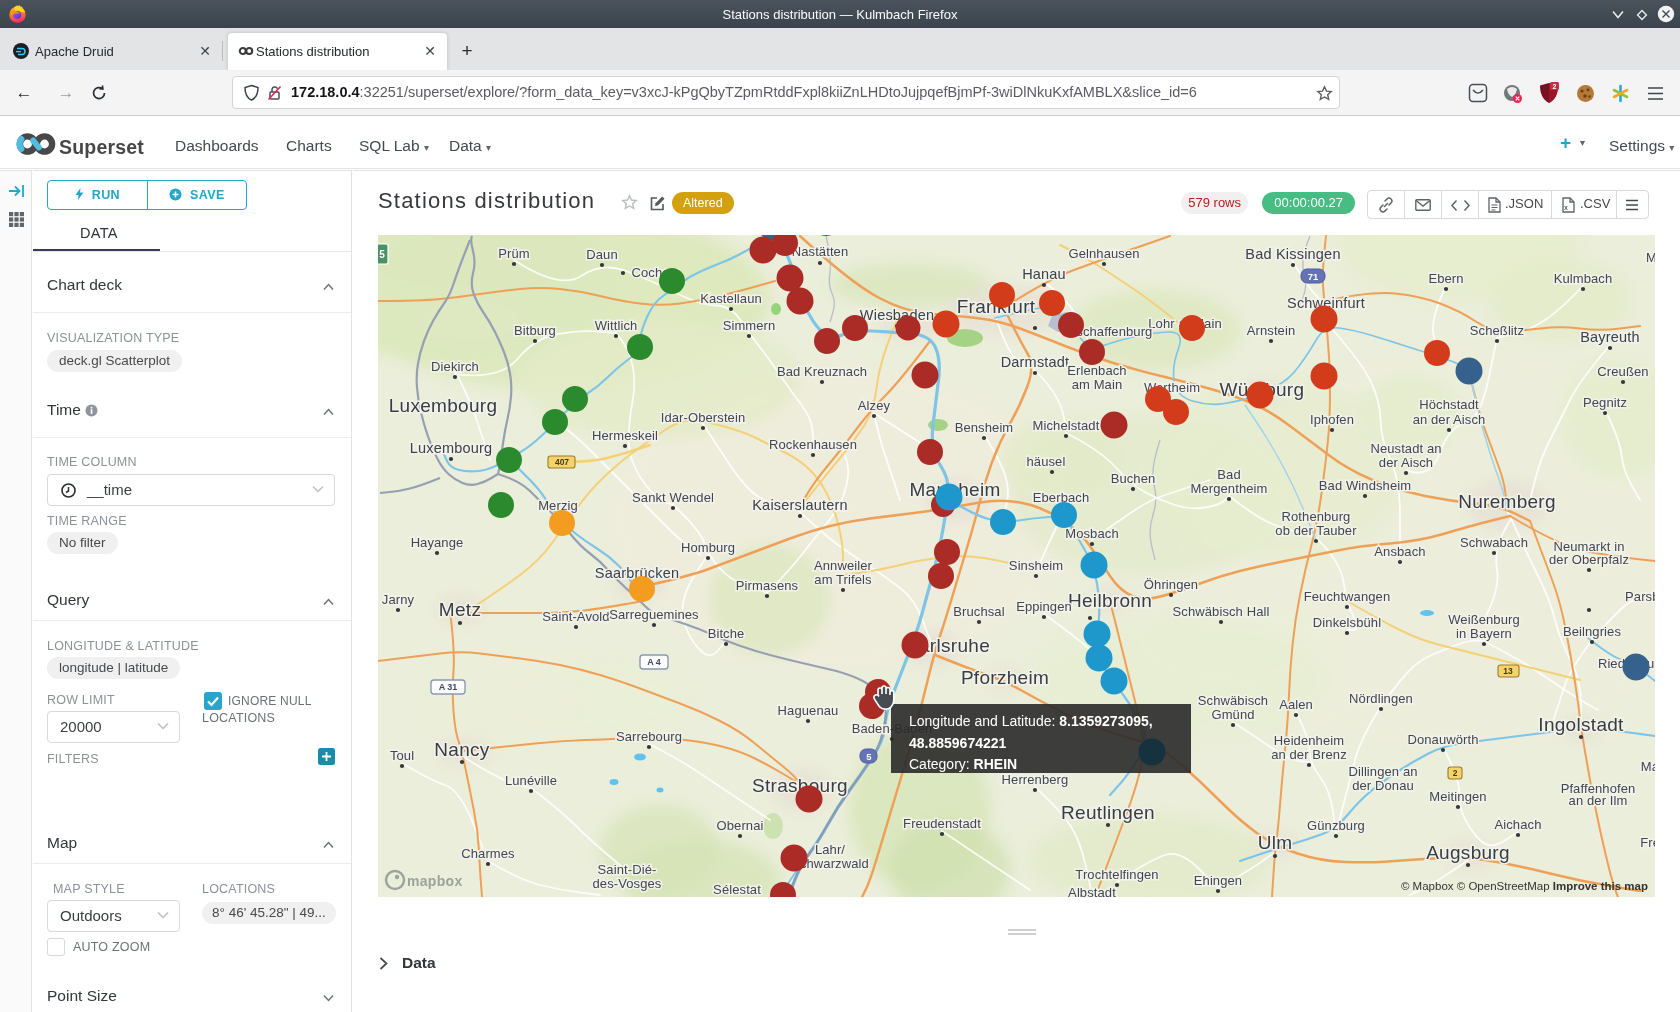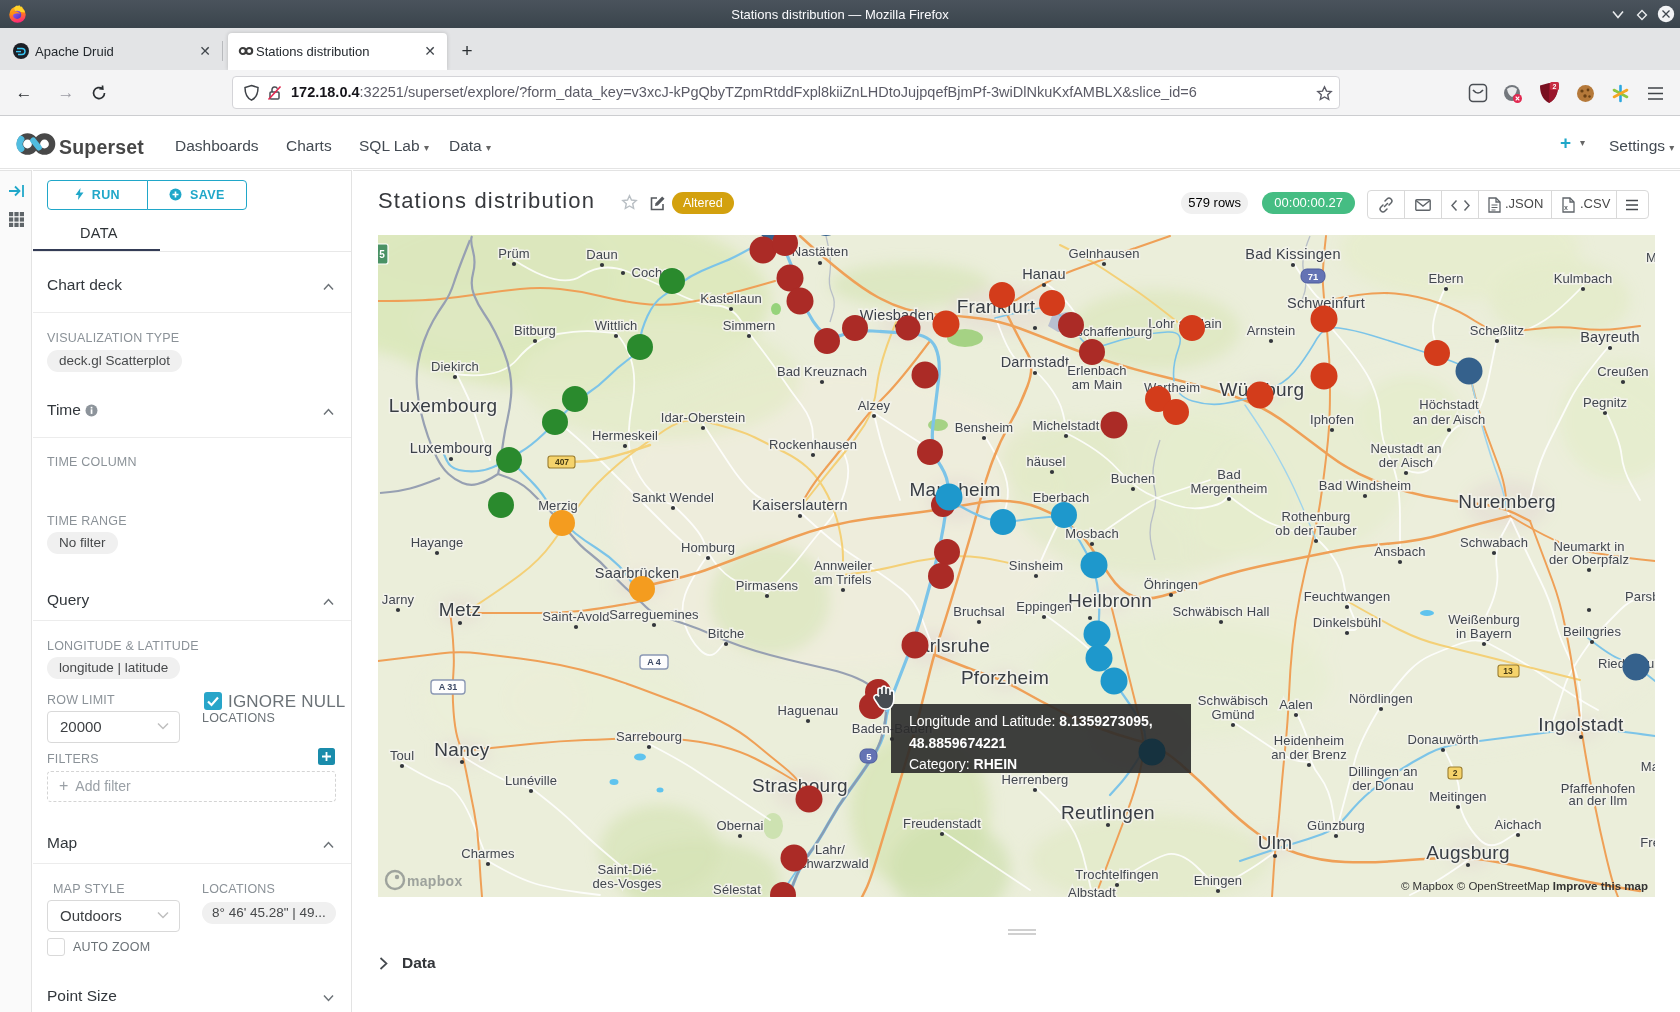--- a/index.html
+++ b/index.html
@@ -67,21 +67,21 @@
         <linearGradient id="fxp" x1="0" y1="0" x2="1" y2="1">
             <stop offset="0" stop-color="#9a5cff"></stop>
             <stop offset="1" stop-color="#4d34bd"></stop>
           </linearGradient>
       </defs>
       <circle cx="11" cy="12.2" r="8.6" fill="url(#fxb)"></circle>
       <path d="M7.5 5.5 Q9.5 1.5 11.7 3.2 Q12.5 1.2 14.2 3.8 Q16.2 3.2 16.6 6.2 Q18.6 7.5 18.8 10 L14.5 9.5 L8.5 8.5 Z" fill="#ffd42a"></path>
       <circle cx="10.6" cy="12.4" r="4.3" fill="url(#fxp)"></circle>
       <path d="M3.5 10.5 Q7 7.8 11.5 9.3 L13.8 11.2 Q9 9.8 6 12.5 Q4.2 13.5 3.5 10.5 Z" fill="#ff9113"></path>
     </svg>
-    <div class="ttext">Stations distribution — Mozilla Firefox</div>
+    <div class="ttext">Stations distribution — Kulmbach Firefox</div>
     <svg class="abs" style="left:1611px;top:9px" width="14" height="12" viewBox="0 0 14 12">
         <path d="M2 2.5 L7 8.5 L12 2.5" stroke="#e8eaec" stroke-width="1.6" fill="none"></path>
       </svg>
     <svg class="abs" style="left:1636px;top:9px" width="12" height="12" viewBox="0 0 13 13">
         <rect x="3.1" y="3.1" width="6.8" height="6.8" transform="rotate(45 6.5 6.5)" stroke="#e8eaec" stroke-width="1.5" fill="none"></rect>
       </svg>
     <svg class="abs" style="left:1657px;top:5px" width="18" height="18" viewBox="0 0 18 18">
         <circle cx="9" cy="9" r="8.2" fill="#f2f3f5"></circle>
         <path d="M5.5 5.5 L12.5 12.5 M12.5 5.5 L5.5 12.5" stroke="#3e464e" stroke-width="1.3"></path>
       </svg>
@@ -234,20 +234,30 @@
           <rect x="5.7" y="2.8" width="1.7" height="1.7" fill="#fff"></rect>
         </svg></div>
     <div class="chev" style="left:290px;top:237px">
         <svg width="11" height="8" viewBox="0 0 11 8">
           <path d="M1 6.5 L5.5 1.5 L10 6.5" stroke="#6d7378" stroke-width="1.5" fill="none"></path>
         </svg>
       </div>
     <div class="divider" style="top:266px"></div>
 
     <div class="flabel" style="left:14px;top:284px">TIME COLUMN</div>
+    <div class="selbox" style="left:14px;top:303px;width:288px">
+      <svg style="position:absolute;left:13px;top:8px" width="15" height="15" viewBox="0 0 15 15">
+          <circle cx="7.5" cy="7.5" r="6.5" fill="none" stroke="#2b2f33" stroke-width="1.6"></circle>
+          <path d="M7.5 4 V8 L5 9.5" stroke="#2b2f33" stroke-width="1.5" fill="none"></path>
+        </svg>
+      <span style="position:absolute;left:39px;top:6px">__time</span>
+      <svg class="car" width="12" height="8" viewBox="0 0 12 8">
+          <path d="M1 1.5 L6 6.5 L11 1.5" stroke="#bfbfbf" stroke-width="1.5" fill="none"></path>
+        </svg>
+    </div>
     <div class="flabel" style="left:14px;top:343px">TIME RANGE</div>
     <div class="pill" style="left:14px;top:361px">No filter</div>
 
     <div class="sechead" style="top:420px">Query</div>
     <div class="chev" style="left:290px;top:427px">
         <svg width="11" height="8" viewBox="0 0 11 8">
           <path d="M1 6.5 L5.5 1.5 L10 6.5" stroke="#6d7378" stroke-width="1.5" fill="none"></path>
         </svg>
       </div>
     <div class="divider" style="top:449px"></div>
@@ -258,28 +268,27 @@
     <div class="flabel" style="left:14px;top:522px">ROW LIMIT</div>
     <div class="selbox" style="left:14px;top:540px;width:133px">
       <span style="position:absolute;left:12px;top:6px">20000</span>
       <svg class="car" width="12" height="8" viewBox="0 0 12 8">
           <path d="M1 1.5 L6 6.5 L11 1.5" stroke="#bfbfbf" stroke-width="1.5" fill="none"></path>
         </svg>
     </div>
     <div class="abs" style="left:171px;top:521px;width:18px;height:18px;background:#28a5c9;border-radius:3px"><svg width="18" height="18" viewBox="0 0 18 18">
           <path d="M4 9.5 L7.5 13 L14 5.5" stroke="#fff" stroke-width="2.2" fill="none"></path>
         </svg></div>
-    <div class="abs" style="left:195px;top:522px;font-size:17px;color:#6b7277;letter-spacing:0.2px;width:120px;line-height:17.5px">IGNORE NULL</div>
+    <div class="abs" style="left:195px;top:522px;font-size:12px;color:#6b7277;letter-spacing:0.2px;width:120px;line-height:17.5px">IGNORE NULL</div>
     <div class="abs" style="left:169px;top:540px;font-size:12.5px;color:#6b7277;letter-spacing:0.2px">LOCATIONS</div>
 
     <div class="flabel" style="left:14px;top:581px">FILTERS</div>
     <div class="abs" style="left:285px;top:577px;width:17px;height:17px;background:#1a8cab;border-radius:2.5px"><svg width="17" height="17" viewBox="0 0 17 17">
           <path d="M8.5 4 V13 M4 8.5 H13" stroke="#fff" stroke-width="1.8"></path>
         </svg></div>
-    <div class="abs" style="left:14px;top:600px;width:289px;height:31px;border:1.5px dashed #d4d4d4;border-radius:4px;font-size:14px;color:#9aa0a6;line-height:28px;padding-left:11px"><span style="font-size:16px">+</span>&nbsp; Add filter</div>
 
     <div class="sechead" style="top:663px">Map</div>
     <div class="chev" style="left:290px;top:670px">
         <svg width="11" height="8" viewBox="0 0 11 8">
           <path d="M1 6.5 L5.5 1.5 L10 6.5" stroke="#6d7378" stroke-width="1.5" fill="none"></path>
         </svg>
       </div>
     <div class="divider" style="top:692px"></div>
 
     <div class="flabel" style="left:20px;top:711px">MAP STYLE</div>
@@ -307,21 +316,21 @@
     <div class="abs" style="left:25px;top:17px;font-size:22px;color:#37393d;letter-spacing:1.2px">Stations distribution</div>
     <svg class="abs" style="left:268px;top:23px" width="17" height="17" viewBox="0 0 18 18">
         <path d="M9 1.8 l2.1 4.6 5 0.5 -3.7 3.4 1 4.9 -4.4 -2.5 -4.4 2.5 1 -4.9 -3.7 -3.4 5 -0.5 Z" fill="none" stroke="#b9bfc4" stroke-width="1.5"></path>
       </svg>
     <svg class="abs" style="left:296px;top:24px" width="17" height="17" viewBox="0 0 17 17">
         <path d="M14 9 V14.5 H2.5 V3 H8" fill="none" stroke="#55595e" stroke-width="1.6"></path>
         <path d="M6.5 8.2 L13.2 1.5 L15.5 3.8 L8.8 10.5 L6 11 Z" fill="#55595e"></path>
       </svg>
     <div class="abs" style="left:319px;top:21px;height:22px;background:#d3a10e;border-radius:11px;color:#fff;font-size:12.5px;line-height:22px;padding:0 11px">Altered</div>
 
-    <div class="abs" style="right:432px;top:21px;height:22px;background:#f0f0f0;border-radius:11px;color:#000000;font-size:13px;line-height:22px;padding:0 7px">579 rows</div>
+    <div class="abs" style="right:432px;top:21px;height:22px;background:#f0f0f0;border-radius:11px;color:#b91c1c;font-size:13px;line-height:22px;padding:0 7px">579 rows</div>
     <div class="abs" style="right:325px;top:21px;height:22px;background:#45bd83;border-radius:11px;color:#fff;font-size:13px;line-height:22px;padding:0 12px">00:00:00.27</div>
 
     <div class="abs" style="right:31px;top:19px;height:29px;border:1px solid #d9d9d9;border-radius:4px;background:#fff;display:flex">
       <div style="width:37px;border-right:1px solid #d9d9d9;position:relative">
           <svg style="position:absolute;left:10px;top:6px" width="16" height="16" viewBox="0 0 16 16">
             <path d="M6.5 9.5 L9.5 6.5 M5 8 L3 10 a2.8 2.8 0 0 0 4 4 l2 -2 M11 8 l2 -2 a2.8 2.8 0 0 0 -4 -4 L7 4" stroke="#5f6469" stroke-width="1.5" fill="none" stroke-linecap="round"></path>
           </svg>
         </div>
       <div style="width:37px;border-right:1px solid #d9d9d9;position:relative">
           <svg style="position:absolute;left:10px;top:8px" width="16" height="12" viewBox="0 0 16 12">

